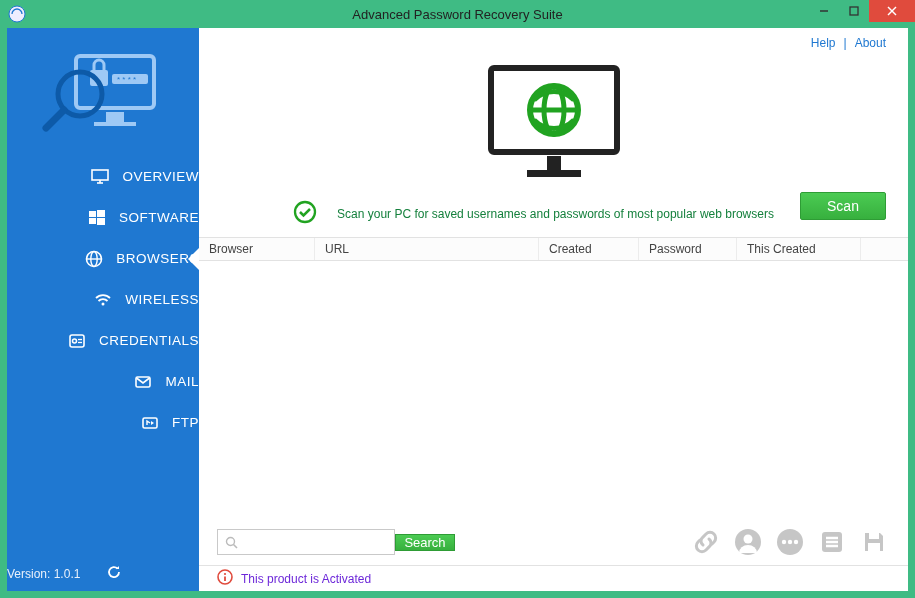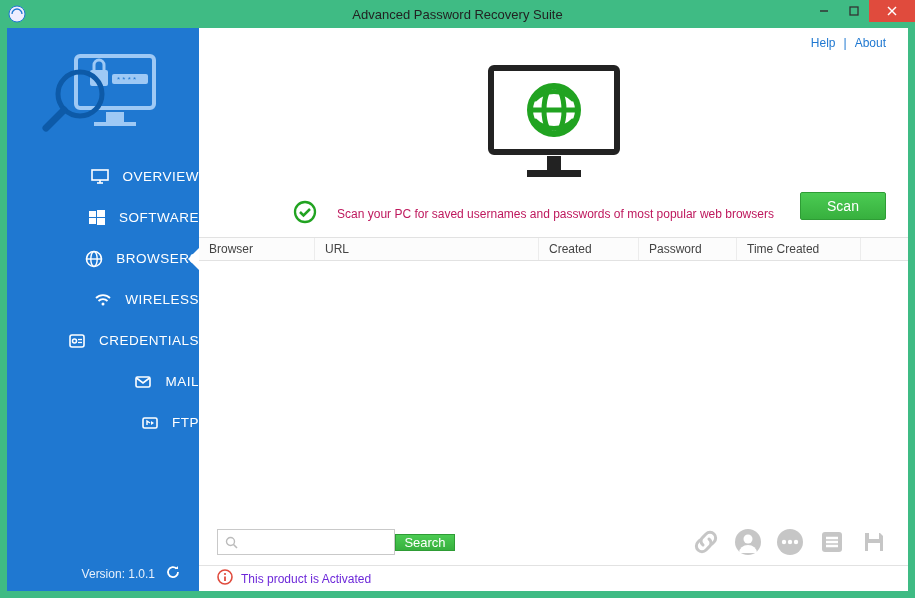--- a/index.html
+++ b/index.html
@@ -111,22 +111,21 @@
   position: absolute;
   bottom: 8px;
   left: 0;
   right: 0;
   text-align: right;
   padding-right: 18px;
   font-size: 12px;
   color: #e8f0fb;
   display: flex;
   align-items: center;
-  justify-content: flex-end;
-  gap: 10px;
+  gap: 26px;
 }
 
 .main {
   flex: 1;
   display: flex;
   flex-direction: column;
   position: relative;
 }
 .main-top {
   height: 30px;
@@ -150,21 +149,21 @@
 }
 .scan-row {
   display: flex;
   align-items: center;
   justify-content: center;
   padding: 6px 20px 10px 20px;
   gap: 12px;
   position: relative;
 }
 .scan-row .msg {
-  color: #be185d;
+  color: #15803d;
   font-size: 12px;
   margin-left: 8px;
   margin-right: 40px;
 }
 .scan-btn {
   position: absolute;
   right: 22px;
   top: -2px;
   width: 86px;
   height: 28px;
@@ -419,21 +418,21 @@
         </span>
         <span class="msg">Scan your PC for saved usernames and passwords of most popular web browsers</span>
         <button class="scan-btn">Scan</button>
       </div>
 
       <div class="table-head">
         <div class="col" style="width:116px">Browser</div>
         <div class="col" style="width:224px">URL</div>
         <div class="col" style="width:100px">Created</div>
         <div class="col" style="width:98px">Password</div>
-        <div class="col" style="width:124px">Time Created</div>
+        <div class="col" style="width:124px">This Created</div>
         <div class="col" style="flex:1;border-right:none"></div>
       </div>
 
       <div class="table-body"></div>
 
       <div class="bottom">
         <div class="search-wrap">
           <span class="s-icon">
             <svg width="13" height="13" viewBox="0 0 13 13">
                 <circle cx="5.5" cy="5.5" r="4" fill="none" stroke="#bbb" stroke-width="1.4"></circle>

